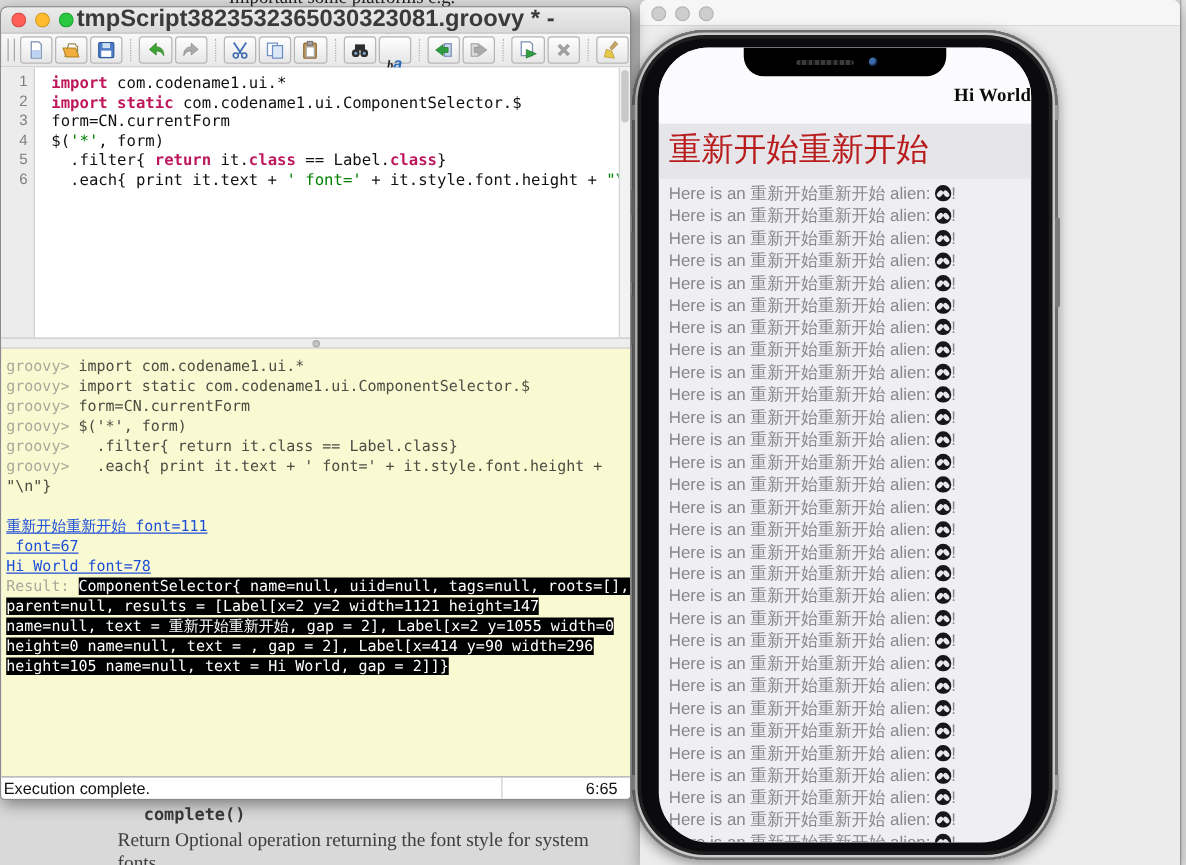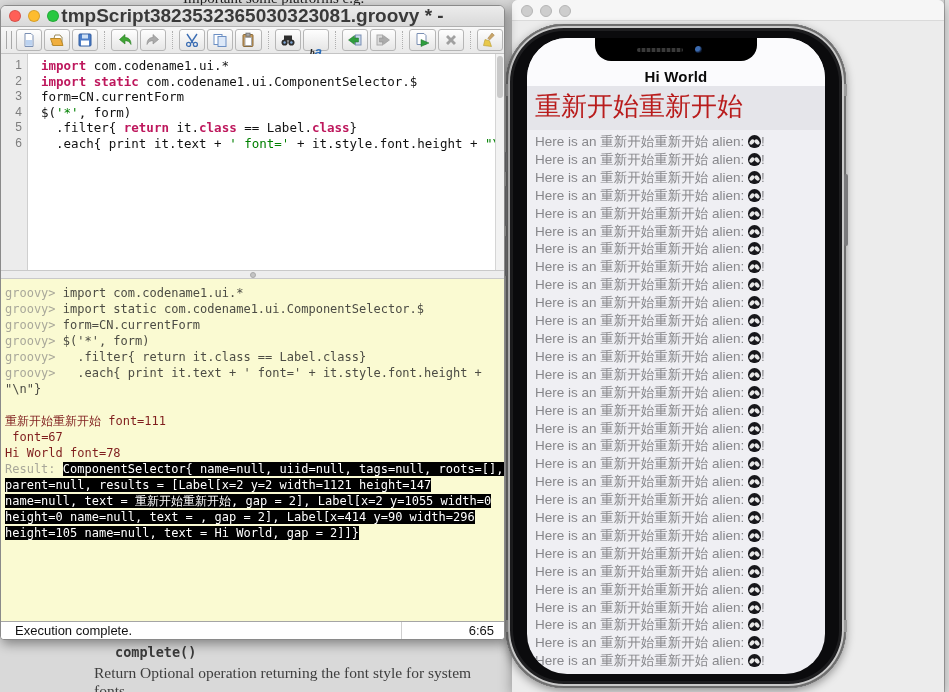--- a/index.html
+++ b/index.html
@@ -40,21 +40,21 @@
   .antenna { position:absolute; width:3px; height:12px; background:#9C9C9C; }
 
   .screen { position:absolute; left:21px; right:21px; top:14px; bottom:14px;
             border-radius:40px; overflow:hidden; background:#EFEFF3; }
   .notch { position:absolute; left:50%; top:0; transform:translateX(-50%);
            width:162px; height:23px; background:#000; border-radius:0 0 16px 16px; z-index:5; }
   .speaker { position:absolute; left:42px; top:10px; width:46px; height:4px; border-radius:2px;
              background:repeating-linear-gradient(90deg,#3A3A3A 0 3px,#141414 3px 5px); }
   .camera { position:absolute; left:100px; top:8px; width:7px; height:7px; border-radius:50%;
             background:radial-gradient(circle at 35% 35%, #3C6BB0 0 35%, #0A1428 70%); }
-  .screen-titlebar { background:#FBFBFD; padding-top:30px; padding-bottom:0; text-align:center; }
+  .screen-titlebar { background:#FBFBFD; padding-top:30px; padding-bottom:13px; text-align:right;font-family:Liberation Serif, serif; }
   .screen-title { font-size:15px; font-weight:bold; color:#0A0A0A; letter-spacing:.2px; }
   .screen-heading { background:#E5E5EA; color:#b91c1c; font-size:26px;
                     padding:3px 8px 6px 8px; white-space:nowrap; overflow:hidden; }
   .rows { padding:3px 0 0 8px; }
   .row { white-space:pre; font-size:13.5px; line-height:17.9px; color:#87878B; }
   .alien-icon { display:inline-block; width:13px; height:13px; border-radius:50% 50% 46% 46%;
                 background:#17171B; position:relative; top:2px; }
   .alien-icon::before, .alien-icon::after { content:""; position:absolute; top:4px;
                 width:4px; height:6px; background:#E8E8E8; border-radius:50%; }
   .alien-icon::before { left:2px; transform:rotate(40deg); }
@@ -104,27 +104,27 @@
               border-top:1px solid #C9C9C9; border-bottom:1px solid #C9C9C9; }
   .splitter .dot { position:absolute; left:50%; top:1px; width:6px; height:6px; margin-left:-3px;
                    border-radius:50%; background:#C4C4C4; border:1px solid #A9A9A9; }
 
   .output { position:absolute; left:0; top:273px; right:0; height:344px; background:#FAFAD2;
             padding:6px 0 0 4px; font-size:12px; line-height:16px; white-space:pre-wrap;
             overflow:hidden; }
   .out-line { min-height:16px; }
   .seg-prompt { color:#A9A89A; }
   .seg-code { color:#4C4C44; }
-  .seg-plain { color:#7f1d1d; }
+  .seg-plain { color:#1d4ed8;text-decoration:underline; }
   .seg-label { color:#A9A89A; }
   .seg-sel { background:#000; color:#FFF; }
 
   .statusbar { position:absolute; left:0; bottom:0; right:0; height:18px; background:#FFFFFF;
                border-top:1px solid #A5A5A5; font-size:13px; color:#111; }
-  .status-msg { position:absolute; left:14px; top:1px;text-align:right; }
+  .status-msg { position:absolute; left:2px; top:1px;text-align:right; }
   .status-div { position:absolute; left:400px; top:0; bottom:0; width:1px; background:#CFCFCF; }
   .status-caret { position:absolute; right:10px; top:1px; }
 </style>
 </head>
 <body>
 
 <div class="bg-top-text">Important some platforms e.g.</div>
 <div class="bg-doc">
   <div class="bg-doc-code">complete()</div>
   <div class="bg-doc-desc">Return Optional operation returning the font style for system fonts</div>

